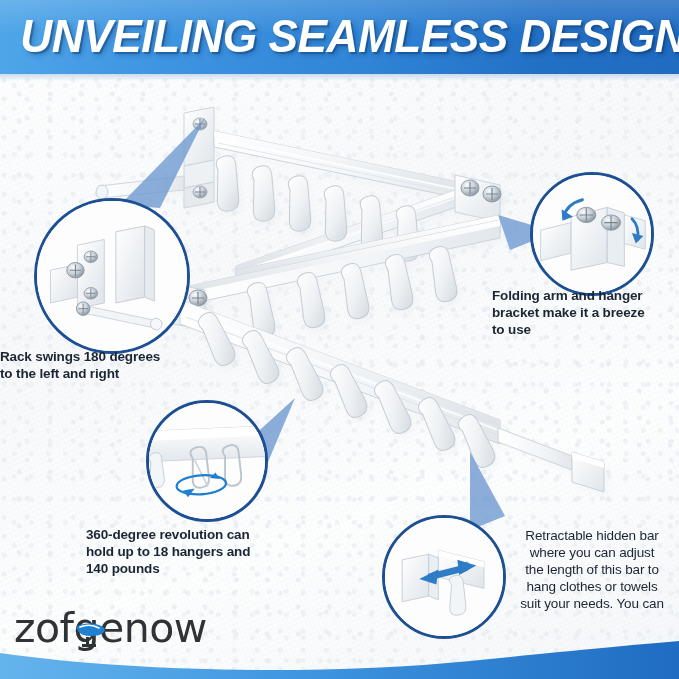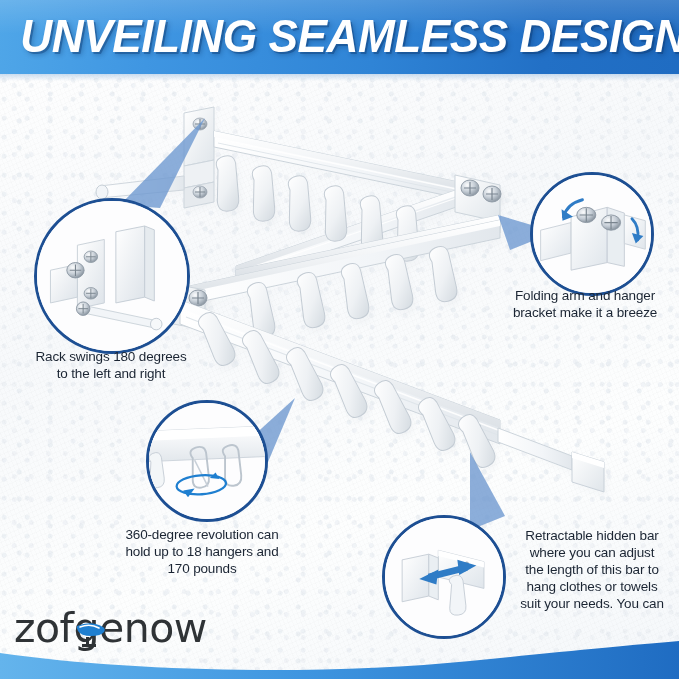--- a/index.html
+++ b/index.html
@@ -75,21 +75,21 @@
   .bubble-inner{position:absolute;inset:0;}
 
   
   .caption{
     position:absolute;
     color:#1b2533;
     font-size:13.5px;
     line-height:17px;
     letter-spacing:-.15px;
   }
-  .caption.center{text-align:center;}
+  .caption.center{text-align:left;font-weight:bold;}
   .caption.left{text-align:center;}
 
   
   .cones{position:absolute;inset:0;width:679px;height:679px;pointer-events:none;}
 
   
   .logo{
     position:absolute;left:14px;top:604px;
     height:48px;display:flex;align-items:center;
   }
@@ -368,20 +368,21 @@
 
       <path d="M32,44 q4,-14 20,-18" stroke="#2f7cc6" stroke-width="3" fill="none" stroke-linecap="round"></path>
       <path d="M30,36 L31,48 L42,44 Z" fill="#2f7cc6"></path>
       <path d="M104,46 q8,8 6,22" stroke="#2f7cc6" stroke-width="3" fill="none" stroke-linecap="round"></path>
       <path d="M116,64 L108,72 L104,61 Z" fill="#2f7cc6"></path>
     </svg>
   </div>
   <div class="caption center" style="left:492px;top:287px;width:186px;">
     <div>Folding arm and hanger</div>
     <div>bracket make it a breeze</div>
+    <div>to use</div>
   </div>
 
   <div class="bubble" style="left:146px;top:400px;width:122px;height:122px;">
     <svg class="bubble-inner" viewBox="0 0 122 122">
       <defs>
         <linearGradient id="c3a" x1="0" y1="0" x2="0" y2="1">
           <stop offset="0" stop-color="#ffffff"></stop>
             <stop offset="100%" stop-color="#e2e7ec"></stop>
         </linearGradient>
       </defs>
@@ -400,21 +401,21 @@
       <path d="M80,56 q-6,-8 3,-11 q9,-3 11,5 l3,26 q1,10 -8,11 q-9,1 -9,-8 Z" fill="none" stroke="#bcc5ce" stroke-width="2"></path>
 
       <ellipse cx="55" cy="86" rx="26" ry="10" fill="none" stroke="#1f7fd0" stroke-width="2.4" stroke-dasharray="120 24" transform="rotate(-4 55 86)"></ellipse>
       <path d="M36,92 L48,90 L41,99 Z" fill="#1f7fd0"></path>
       <path d="M74,80 L64,79 L70,73 Z" fill="#1f7fd0"></path>
     </svg>
   </div>
   <div class="caption center" style="left:86px;top:526px;width:232px;">
     <div>360-degree revolution can</div>
     <div>hold up to 18 hangers and</div>
-    <div>170 pounds</div>
+    <div>140 pounds</div>
   </div>
 
   <div class="bubble" style="left:382px;top:515px;width:124px;height:124px;">
     <svg class="bubble-inner" viewBox="0 0 124 124">
       <defs>
         <linearGradient id="c4a" x1="0" y1="0" x2="1" y2="1">
           <stop offset="0" stop-color="#ffffff"></stop>
             <stop offset="100%" stop-color="#dfe5eb"></stop>
         </linearGradient>
       </defs>

